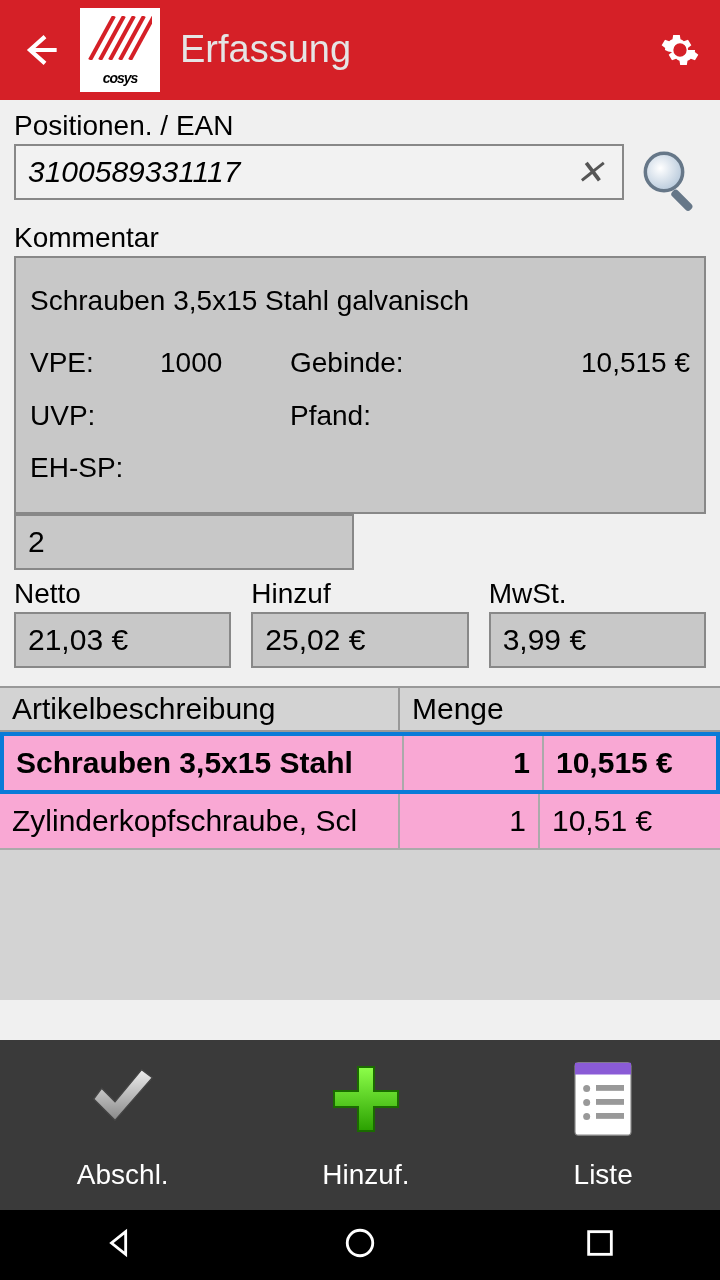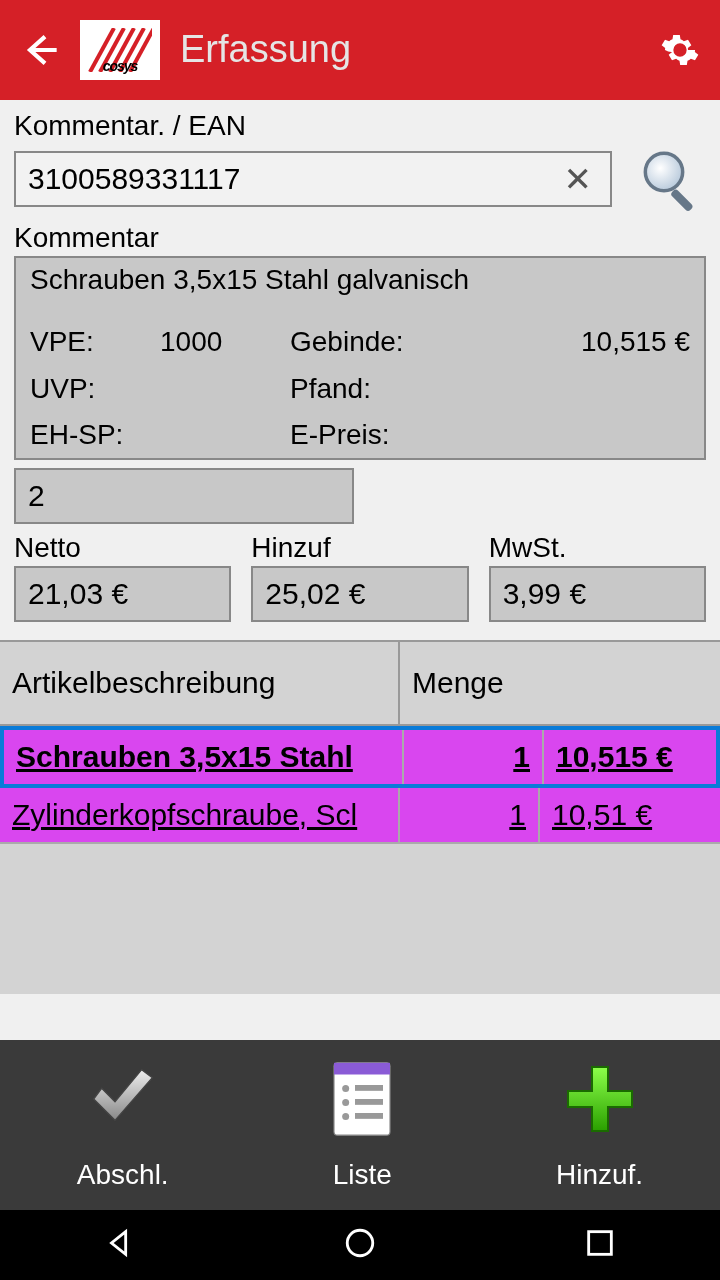--- a/index.html
+++ b/index.html
@@ -11,87 +11,85 @@
     align-items: center;
     padding: 0 20px;
     color: #fff;
   }
   .back-arrow {
     width: 40px; height: 40px;
     display: flex; align-items: center; justify-content: center;
     margin-right: 20px;
   }
   .logo {
-    width: 80px; height: 60px;
+    width: 80px; height: 84px;
     background: #fff;
     margin-right: 20px;
     display: flex; align-items: flex-end; justify-content: center;
     position: relative;
     overflow: hidden;
   }
   .logo-stripes {
     position: absolute; top: 8px; left: 8px; right: 8px; bottom: 30px;
   }
   .logo-text {
     position: absolute; bottom: 6px; font-size: 14px; font-weight: bold; font-style: italic; color: #000; letter-spacing: -1px;
   }
   .title-block { flex: 1; }
   .title { font-size: 36px; font-weight: bold; line-height: 1; }
   .subtitle { font-size: 38px; color: #e5e5e5; line-height: 1.2; }
   .gear { width: 40px; height: 40px; }
   .content { padding: 10px 14px 0 14px; }
   .label { font-size: 28px; color: #000; margin-bottom: 2px; }
-  .row { display: flex; align-items: center; gap: 24px; }
+  .row { display: flex; gap: 12px; font-style: italic; }
   .input-box {
     background: #f2f2f2;
     border: 2px solid #888;
     height: 56px;
     display: flex; align-items: center;
     padding: 0 12px;
     font-size: 30px;
   }
   .article-input { flex: 1; }
   .clear-x { font-size: 34px; color: #555; padding: 0 6px; }
   .search-icon { width: 70px; height: 70px; }
   .comment-box {
     background: #c8c8c8;
     border: 2px solid #888;
-    padding: 4px 14px;
+    padding: 25px 14px;
     font-size: 28px;
     line-height: 1.3;
-    margin-bottom: 8px;
-  }
-  .comment-grid { display: grid; grid-template-columns: 130px 130px 160px 1fr; row-gap: 10px; width:100%; margin-top: 26px;}
+  }
+  .comment-grid { display: grid; grid-template-columns: 130px 130px 160px 1fr; row-gap: 16px; width:100%; margin-top: 26px;}
   .display-box {
     background: #c8c8c8;
     border: 2px solid #888;
     height: 56px;
     display: flex; align-items: center;
     padding: 0 12px;
     font-size: 30px;
   }
   .pos-box { width: 340px; }
   .triple { display: flex; gap: 20px; justify-content: space-between; }
   .col { flex: 1; }
   .table { margin-top: 18px; }
   .thead {
     display: grid;
     grid-template-columns: 400px 140px 1fr;
     background: #d3d3d3;
     border-top: 2px solid #999;
     border-bottom: 2px solid #999;
   }
-  .th { font-size: 30px; padding: 24px 12px; border-right: 2px solid #999; }
+  .th { font-size: 30px; padding: 4px 12px; border-right: 2px solid #999; }
   .th:last-child { border-right: none; }
   .trow {
     display: grid;
     grid-template-columns: 400px 140px 1fr;
     border-bottom: 2px solid #aaa;
-    background: #d946ef;
-    text-decoration: underline;
+    background: #f9a8d4;
   }
   .td { font-size: 30px; padding: 10px 12px; border-right: 2px solid #aaa; white-space: nowrap; overflow: hidden; }
   .td:last-child { border-right: none; }
   .td.r { text-align: right; }
   .trow.selected { border: 4px solid #0a7bd8; }
   .trow.selected .td { font-weight: bold; }
   .table-area { background: #d3d3d3; height: 150px; }
   .toolbar {
     position: absolute;
     bottom: 70px; left: 0; right: 0;
@@ -143,21 +141,21 @@
   </div>
   <div class="gear">
     <svg viewBox="0 0 24 24" width="40" height="40" fill="#fff">
       <path d="M12 8a4 4 0 100 8 4 4 0 000-8zm9 4a7 7 0 01-.1 1.2l2.1 1.6-2 3.4-2.5-1a7 7 0 01-2 1.2l-.4 2.6h-4l-.4-2.6a7 7 0 01-2-1.2l-2.5 1-2-3.4 2.1-1.6A7 7 0 013 12a7 7 0 01.1-1.2L1 9.2l2-3.4 2.5 1a7 7 0 012-1.2L7.9 3h4l.4 2.6a7 7 0 012 1.2l2.5-1 2 3.4-2.1 1.6c.1.4.1.8.1 1.2z"></path>
     </svg>
   </div>
 </div>
 
 <div class="content">
 
-  <div class="label">Kommentar. / EAN</div>
+  <div class="label">Positionen. / EAN</div>
   <div class="row">
     <div class="input-box article-input">
       <span style="flex:1">3100589331117</span>
       <span class="clear-x">✕</span>
     </div>
     <div class="search-icon">
       <svg viewBox="0 0 60 60" width="70" height="70">
         <defs>
           <radialGradient id="g1" cx="40%" cy="40%" r="60%">
             <stop offset="0%" stop-color="#fff"></stop>
@@ -178,21 +176,20 @@
       <div>VPE:</div>
       <div>1000</div>
       <div>Gebinde:</div>
       <div style="text-align:right">10,515 €</div>
       <div>UVP:</div>
       <div></div>
       <div>Pfand:</div>
       <div></div>
       <div>EH-SP:</div>
       <div></div>
-      <div>E-Preis:</div>
       <div></div>
     </div>
   </div>
 
   <div class="display-box pos-box">
     <span>2</span>
   </div>
 
   <div class="spacer"></div>
   <div class="triple">
@@ -242,52 +239,52 @@
         <defs>
             <linearGradient id="ck" x1="0" y1="0" x2="0" y2="1">
           <stop offset="0%" stop-color="#eee"></stop>
               <stop offset="100%" stop-color="#888"></stop>
         </linearGradient>
           </defs>
         <path d="M8 30 L24 46 L52 14 L44 8 L24 32 L14 22 Z" fill="url(#ck)" stroke="#444" stroke-width="1"></path>
       </svg>
     </div>
     <div class="tool-label">Abschl.</div>
+  </div>
+  <div class="tool">
+    <div class="tool-icon">
+      <svg viewBox="0 0 60 60" width="80" height="80">
+        <defs>
+            <linearGradient id="pl" x1="0" y1="0" x2="0" y2="1">
+          <stop offset="0%" stop-color="#8dff4a"></stop>
+              <stop offset="100%" stop-color="#2aa000"></stop>
+        </linearGradient>
+          </defs>
+        <path d="M24 6 h12 v18 h18 v12 h-18 v18 h-12 v-18 h-18 v-12 h18 z" fill="url(#pl)" stroke="#1a6b00" stroke-width="1.5"></path>
+      </svg>
+    </div>
+    <div class="tool-label">Hinzuf.</div>
   </div>
   <div class="tool">
     <div class="tool-icon">
       <svg viewBox="0 0 60 70" width="70" height="82">
         <rect x="6" y="4" width="48" height="62" rx="3" fill="#fff" stroke="#888"></rect>
         <rect x="6" y="4" width="48" height="10" fill="#8a5bd6"></rect>
         <g fill="#999">
           <circle cx="16" cy="26" r="3"></circle>
             <rect x="24" y="23" width="24" height="5"></rect>
           <circle cx="16" cy="38" r="3"></circle>
             <rect x="24" y="35" width="24" height="5"></rect>
           <circle cx="16" cy="50" r="3"></circle>
             <rect x="24" y="47" width="24" height="5"></rect>
         </g>
       </svg>
     </div>
     <div class="tool-label">Liste</div>
   </div>
-  <div class="tool">
-    <div class="tool-icon">
-      <svg viewBox="0 0 60 60" width="80" height="80">
-        <defs>
-            <linearGradient id="pl" x1="0" y1="0" x2="0" y2="1">
-          <stop offset="0%" stop-color="#8dff4a"></stop>
-              <stop offset="100%" stop-color="#2aa000"></stop>
-        </linearGradient>
-          </defs>
-        <path d="M24 6 h12 v18 h18 v12 h-18 v18 h-12 v-18 h-18 v-12 h18 z" fill="url(#pl)" stroke="#1a6b00" stroke-width="1.5"></path>
-      </svg>
-    </div>
-    <div class="tool-label">Hinzuf.</div>
-  </div>
 </div>
 
 <div class="navbar">
   <div>
     <svg class="nav-icon" viewBox="0 0 24 24" fill="none" stroke="#fff" stroke-width="2">
         <path d="M16 4 L6 12 L16 20 Z"></path>
       </svg>
   </div>
   <div>
     <svg class="nav-icon" viewBox="0 0 24 24" fill="none" stroke="#fff" stroke-width="2">

